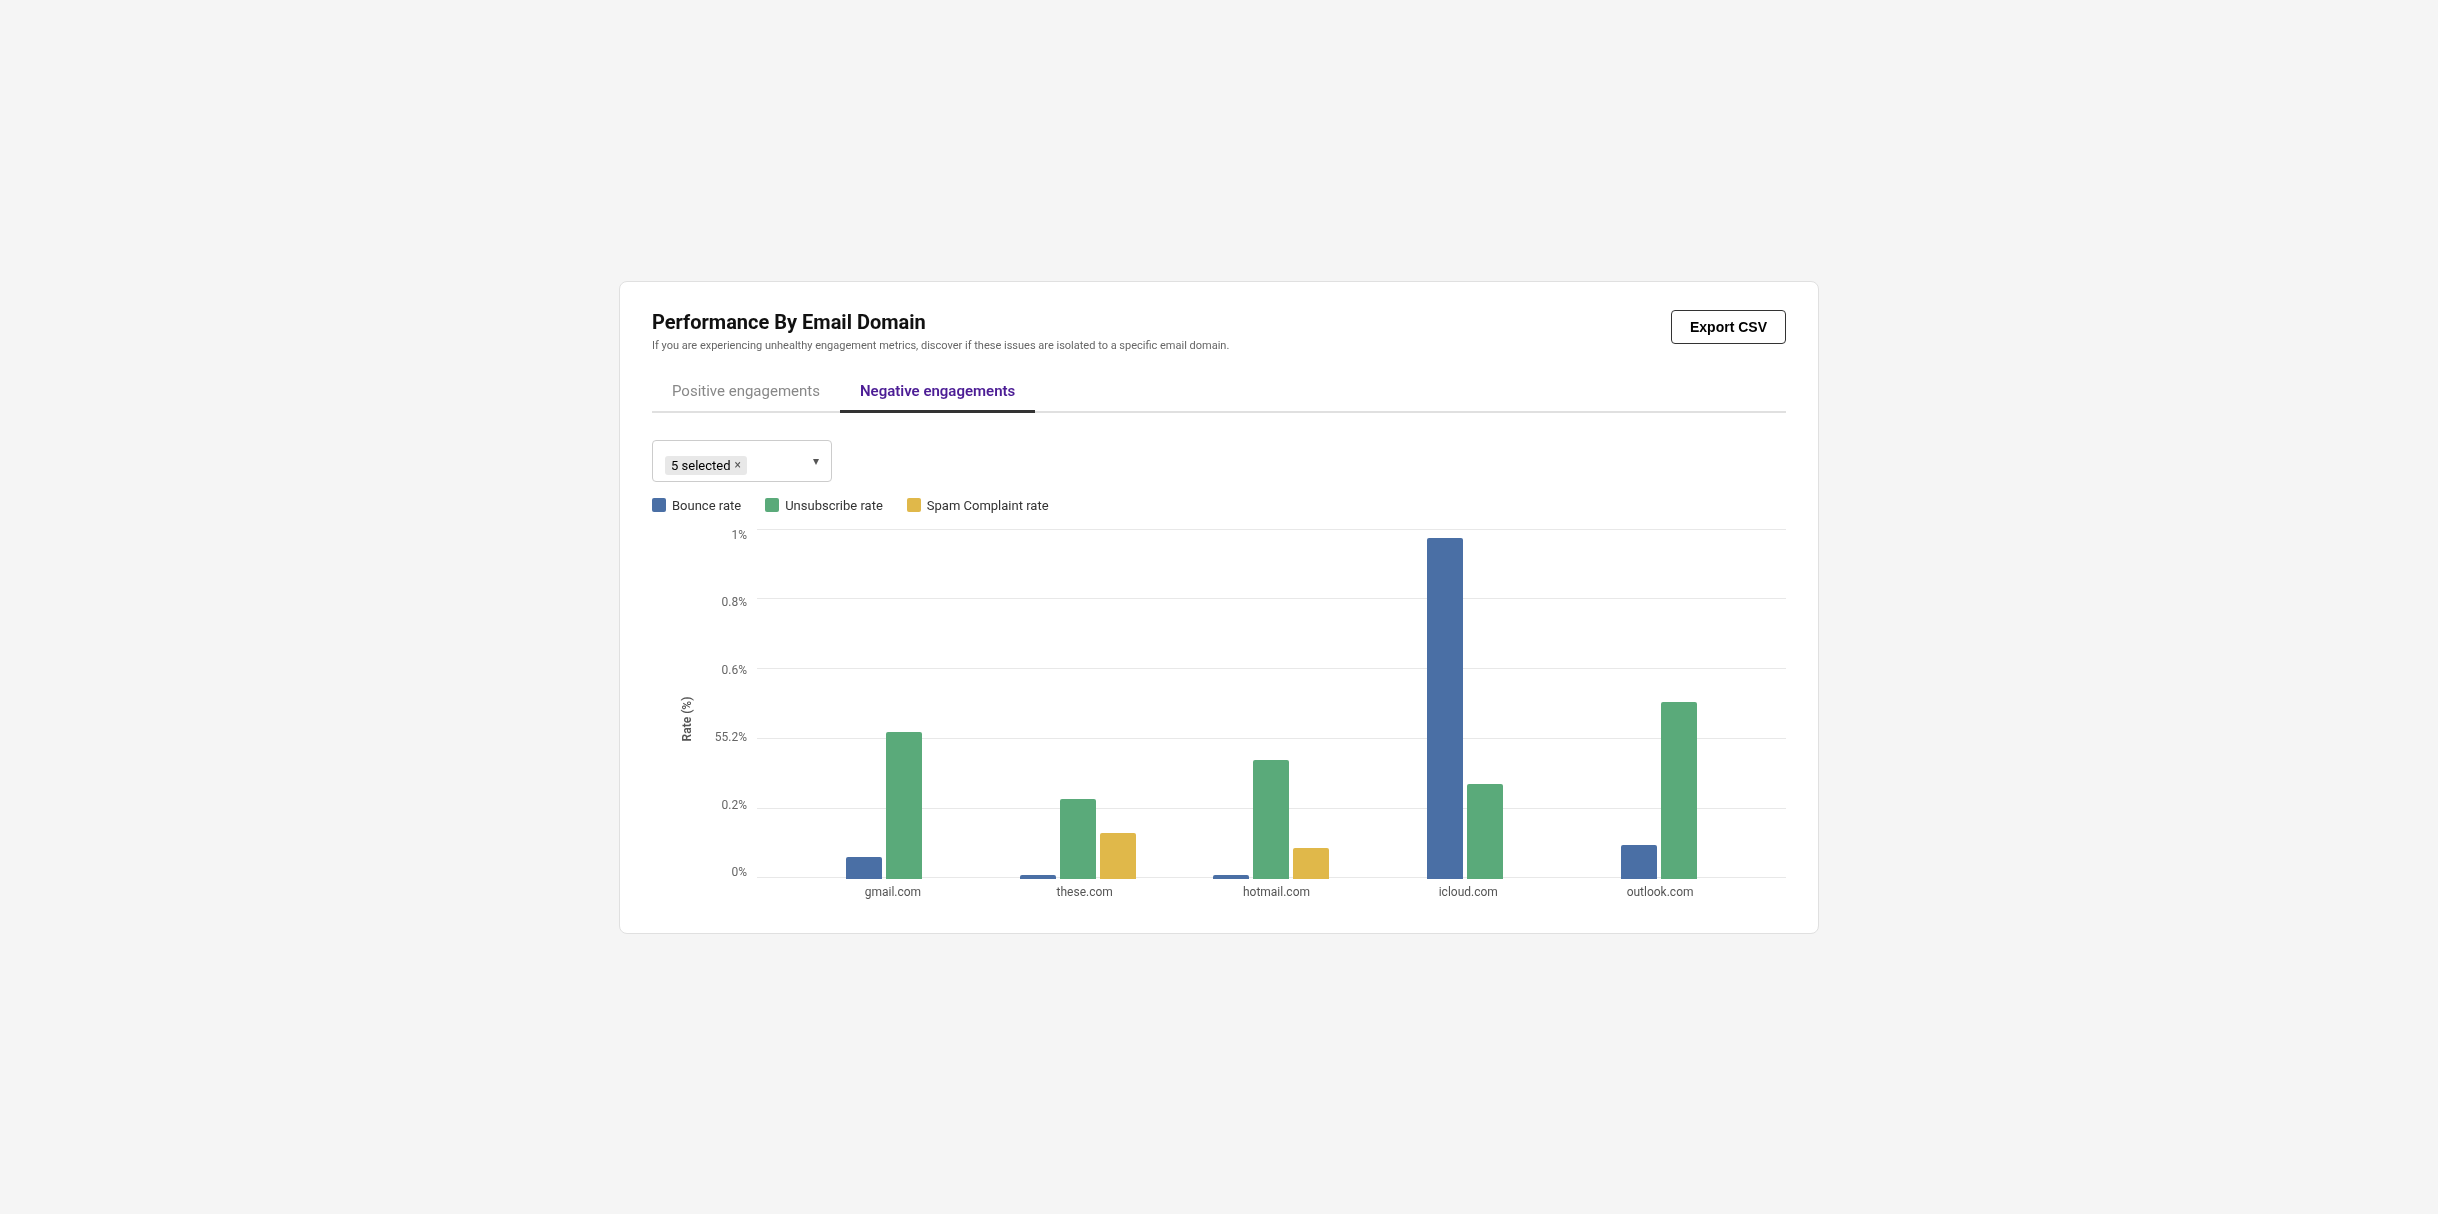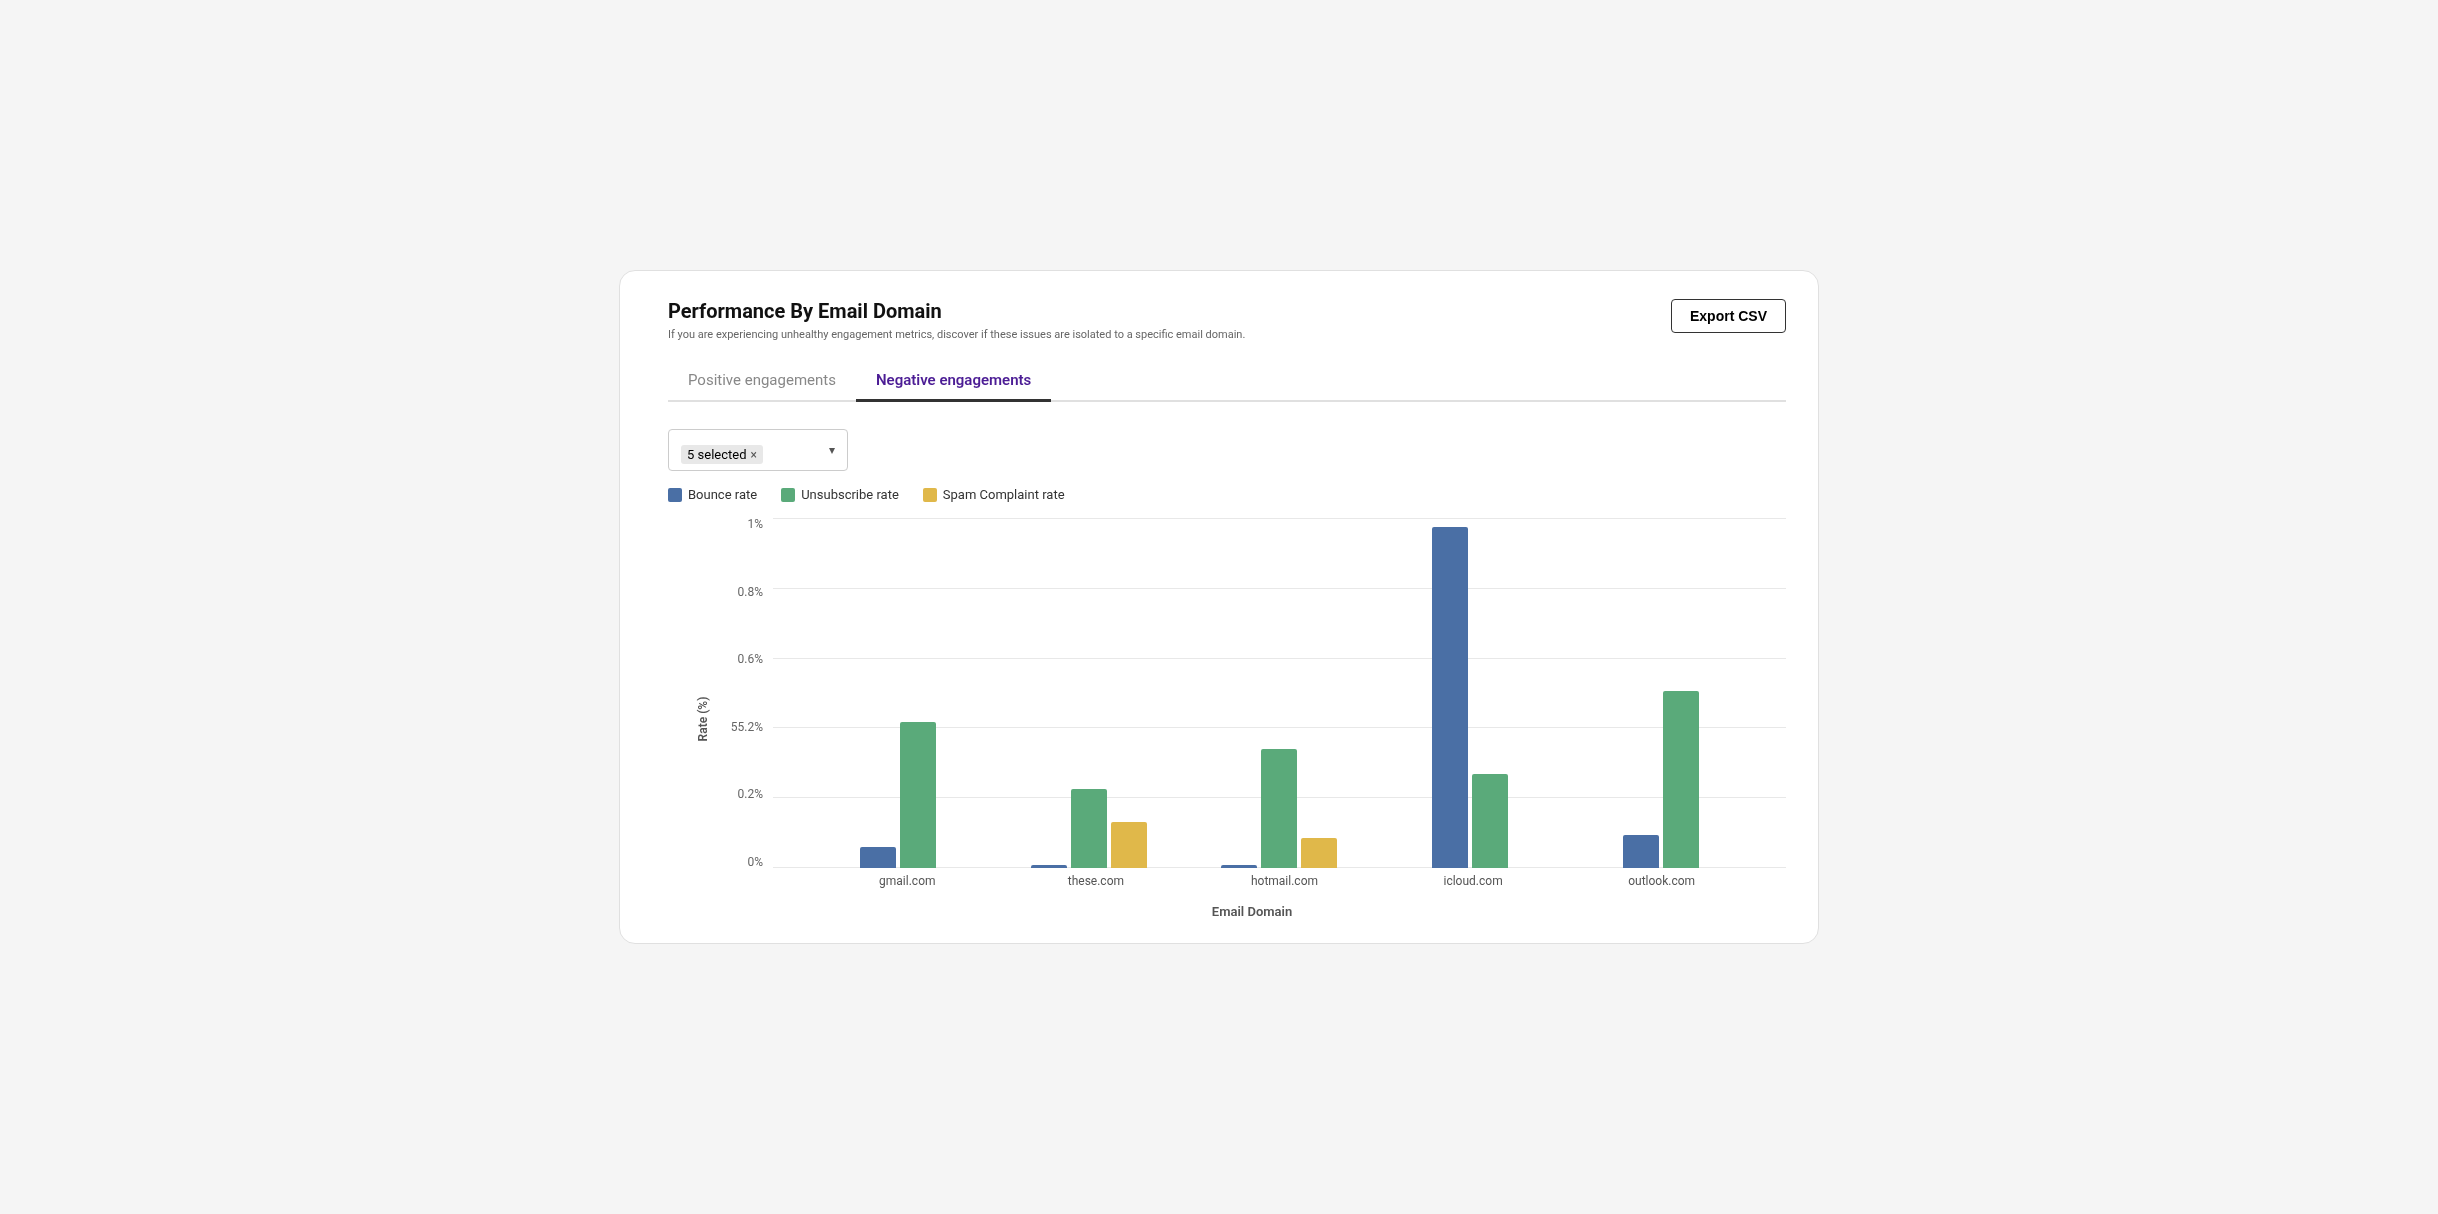--- a/index.html
+++ b/index.html
@@ -8,22 +8,22 @@
       background: #f5f5f5;
       display: flex;
       justify-content: center;
       align-items: center;
       min-height: 100vh;
       padding: 20px;
     }
     .card {
       background: #fff;
       border: 1px solid #e0e0e0;
-      border-radius: 16px;
-      padding: 28px 32px 24px 48px;
+      border-radius: 8px;
+      padding: 28px 32px 24px 32px;
       width: 1200px;
       max-width: 100%;
       position: relative;
     }
     .header {
       display: flex;
       justify-content: space-between;
       align-items: flex-start;
       margin-bottom: 20px;
     }
@@ -315,16 +315,15 @@
           <div class="x-axis" id="x-axis">
 
           <div class="x-label">gmail.com</div>
               <div class="x-label">these.com</div>
               <div class="x-label">hotmail.com</div>
               <div class="x-label">icloud.com</div>
               <div class="x-label">outlook.com</div>
             </div>
         </div>
       </div>
-      <div class="x-axis-title">Email Domain</div>
     </div>
   </div>
 </div>
 
 </body></html>

